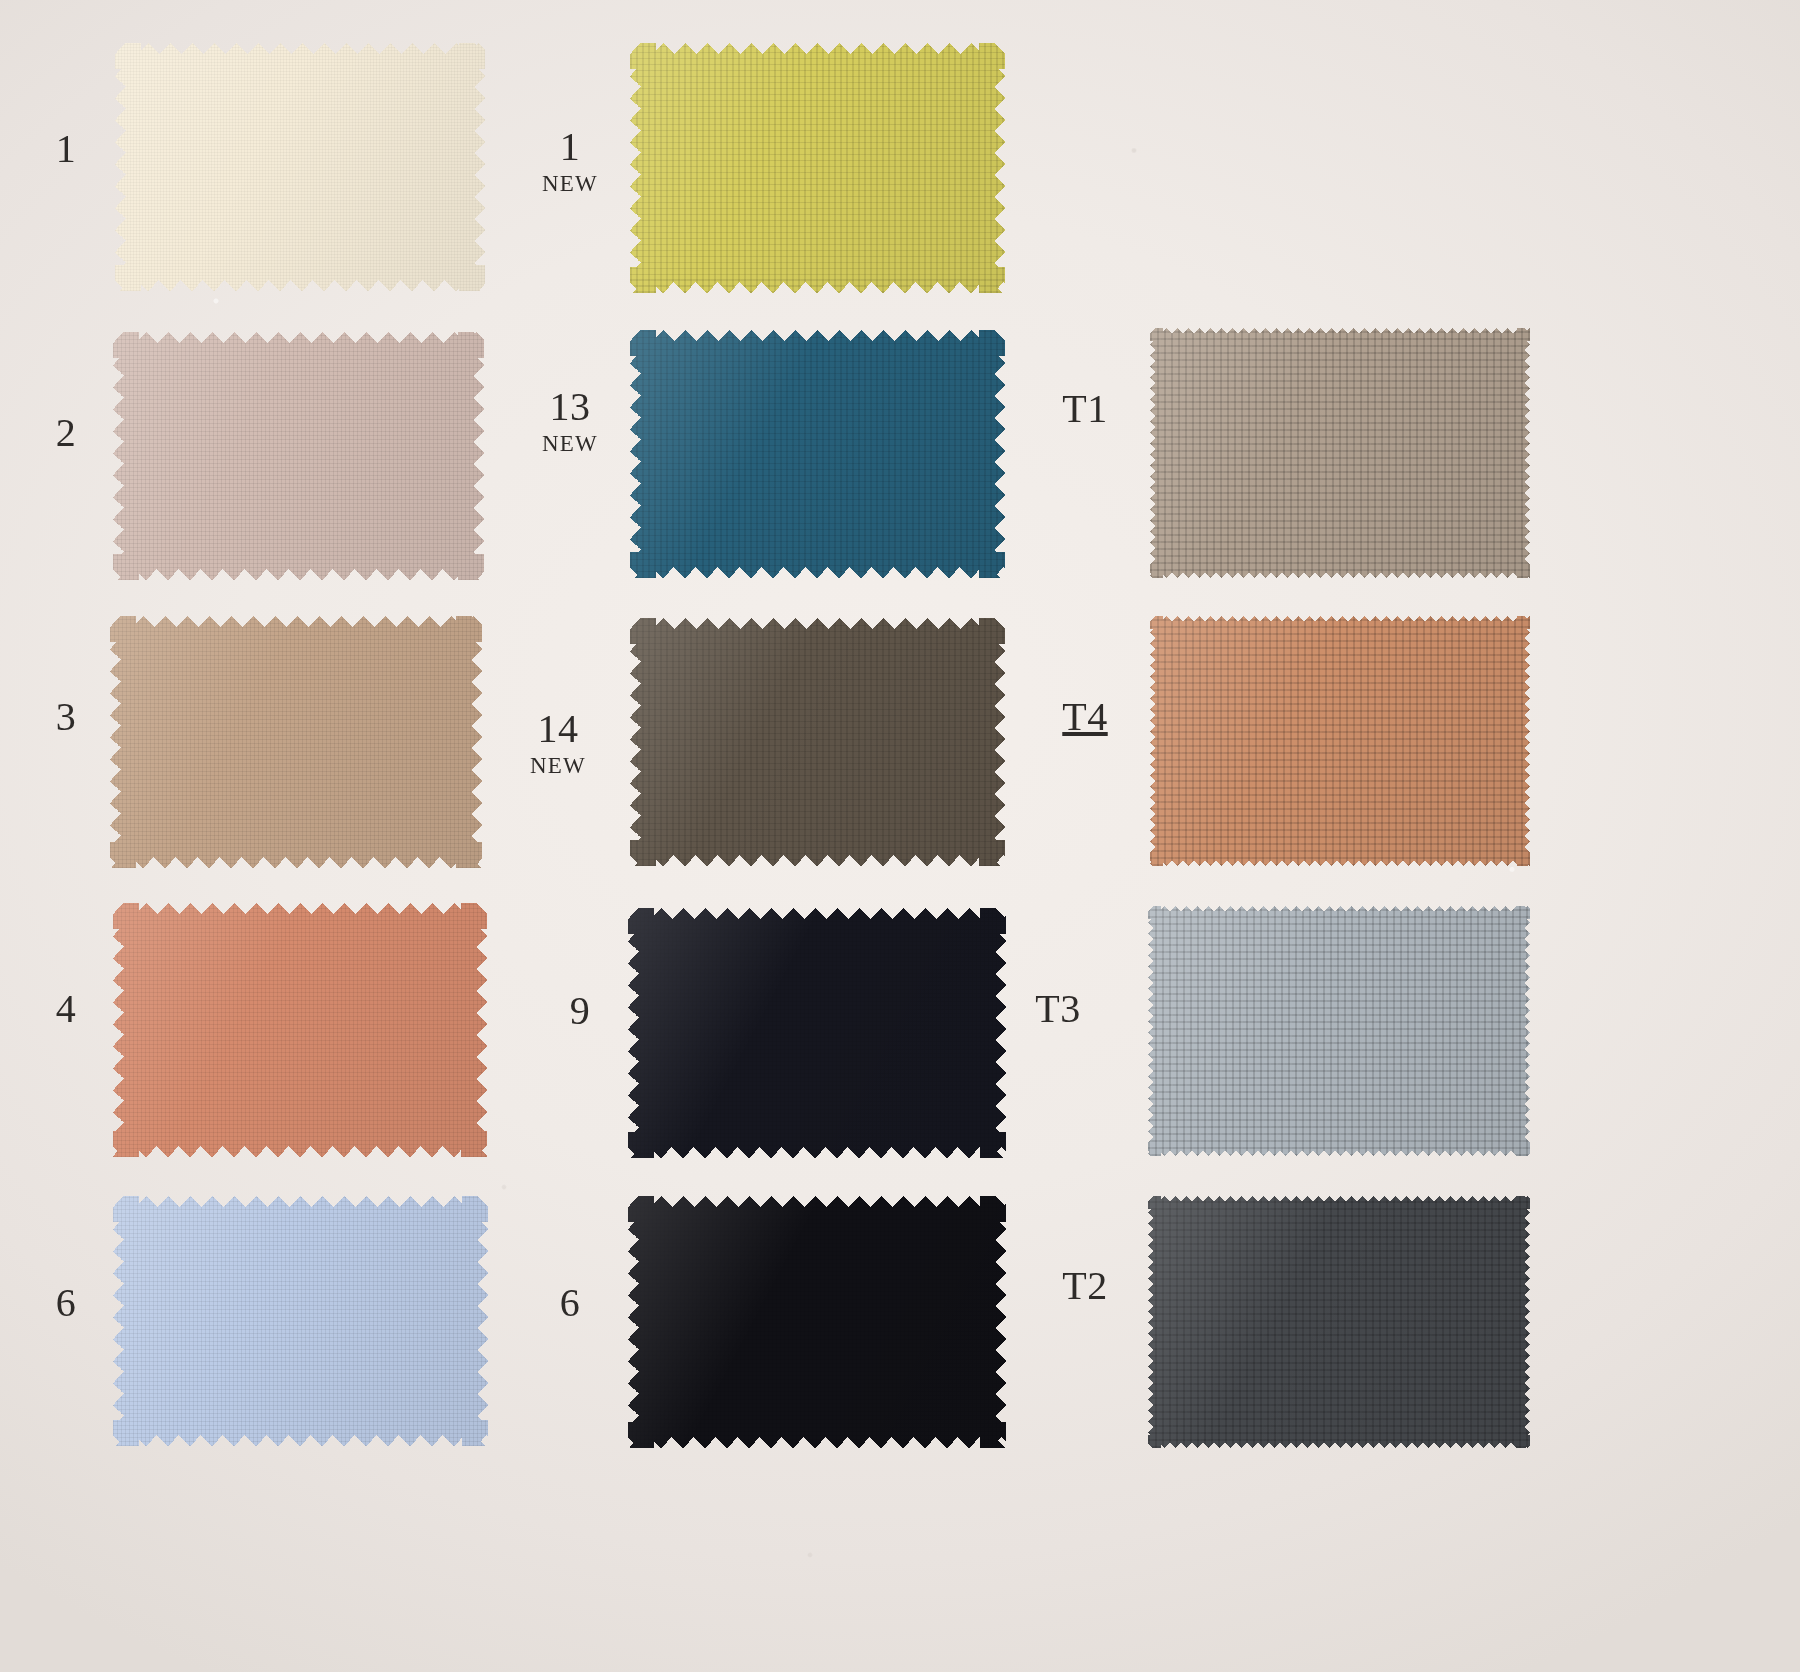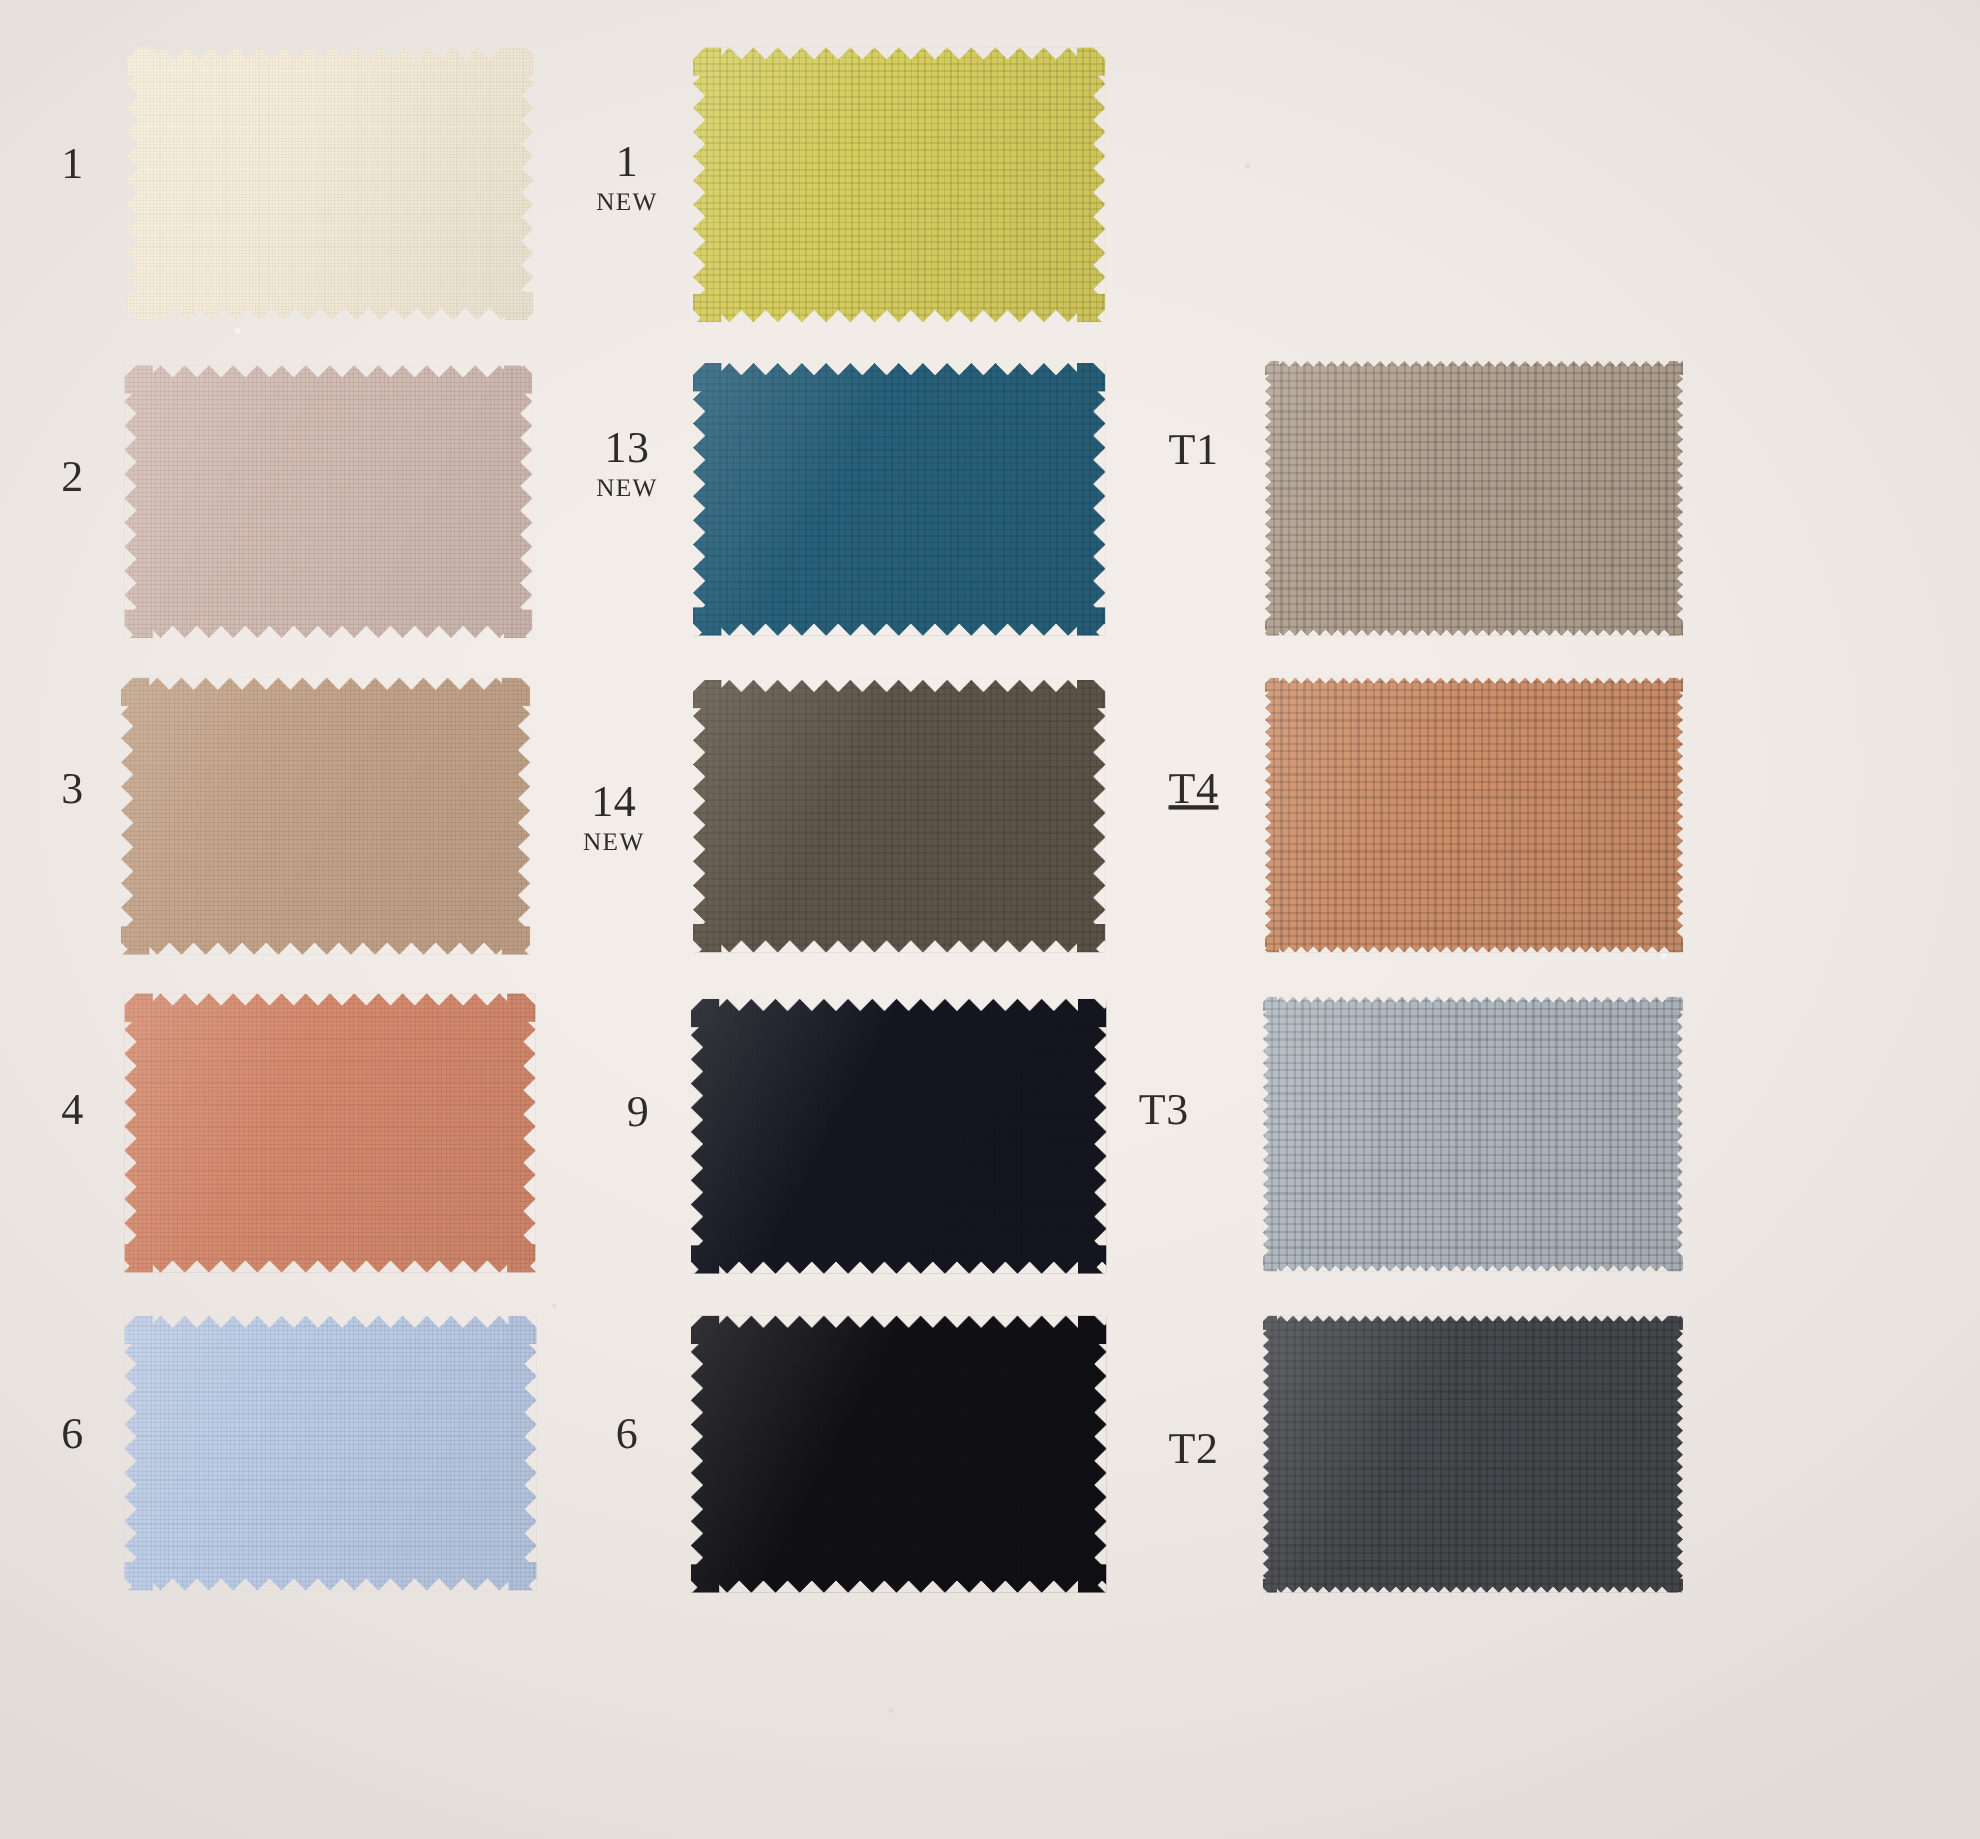--- a/index.html
+++ b/index.html
@@ -283,17 +283,17 @@
       </div>
       <div class="label" style="left: 1045px; top: 388px; width: 80px; color: rgb(46, 43, 41);">
         <span class="num">T1</span>
       </div>
       <div class="label" style="left: 1045px; top: 696px; width: 80px; color: rgb(46, 43, 41); text-decoration: underline;">
         <span class="num">T4</span>
       </div>
       <div class="label" style="left: 1018px; top: 988px; width: 80px; color: rgb(46, 43, 41);">
         <span class="num">T3</span>
       </div>
-      <div class="label" style="left: 1045px; top: 1296px; width: 80px; color: rgb(46, 43, 41);">
+      <div class="label" style="left: 1045px; top: 1265px; width: 80px; color: rgb(46, 43, 41);">
         <span class="num">T2</span>
       </div>
     </div>
 </div>
 
 </body></html>

